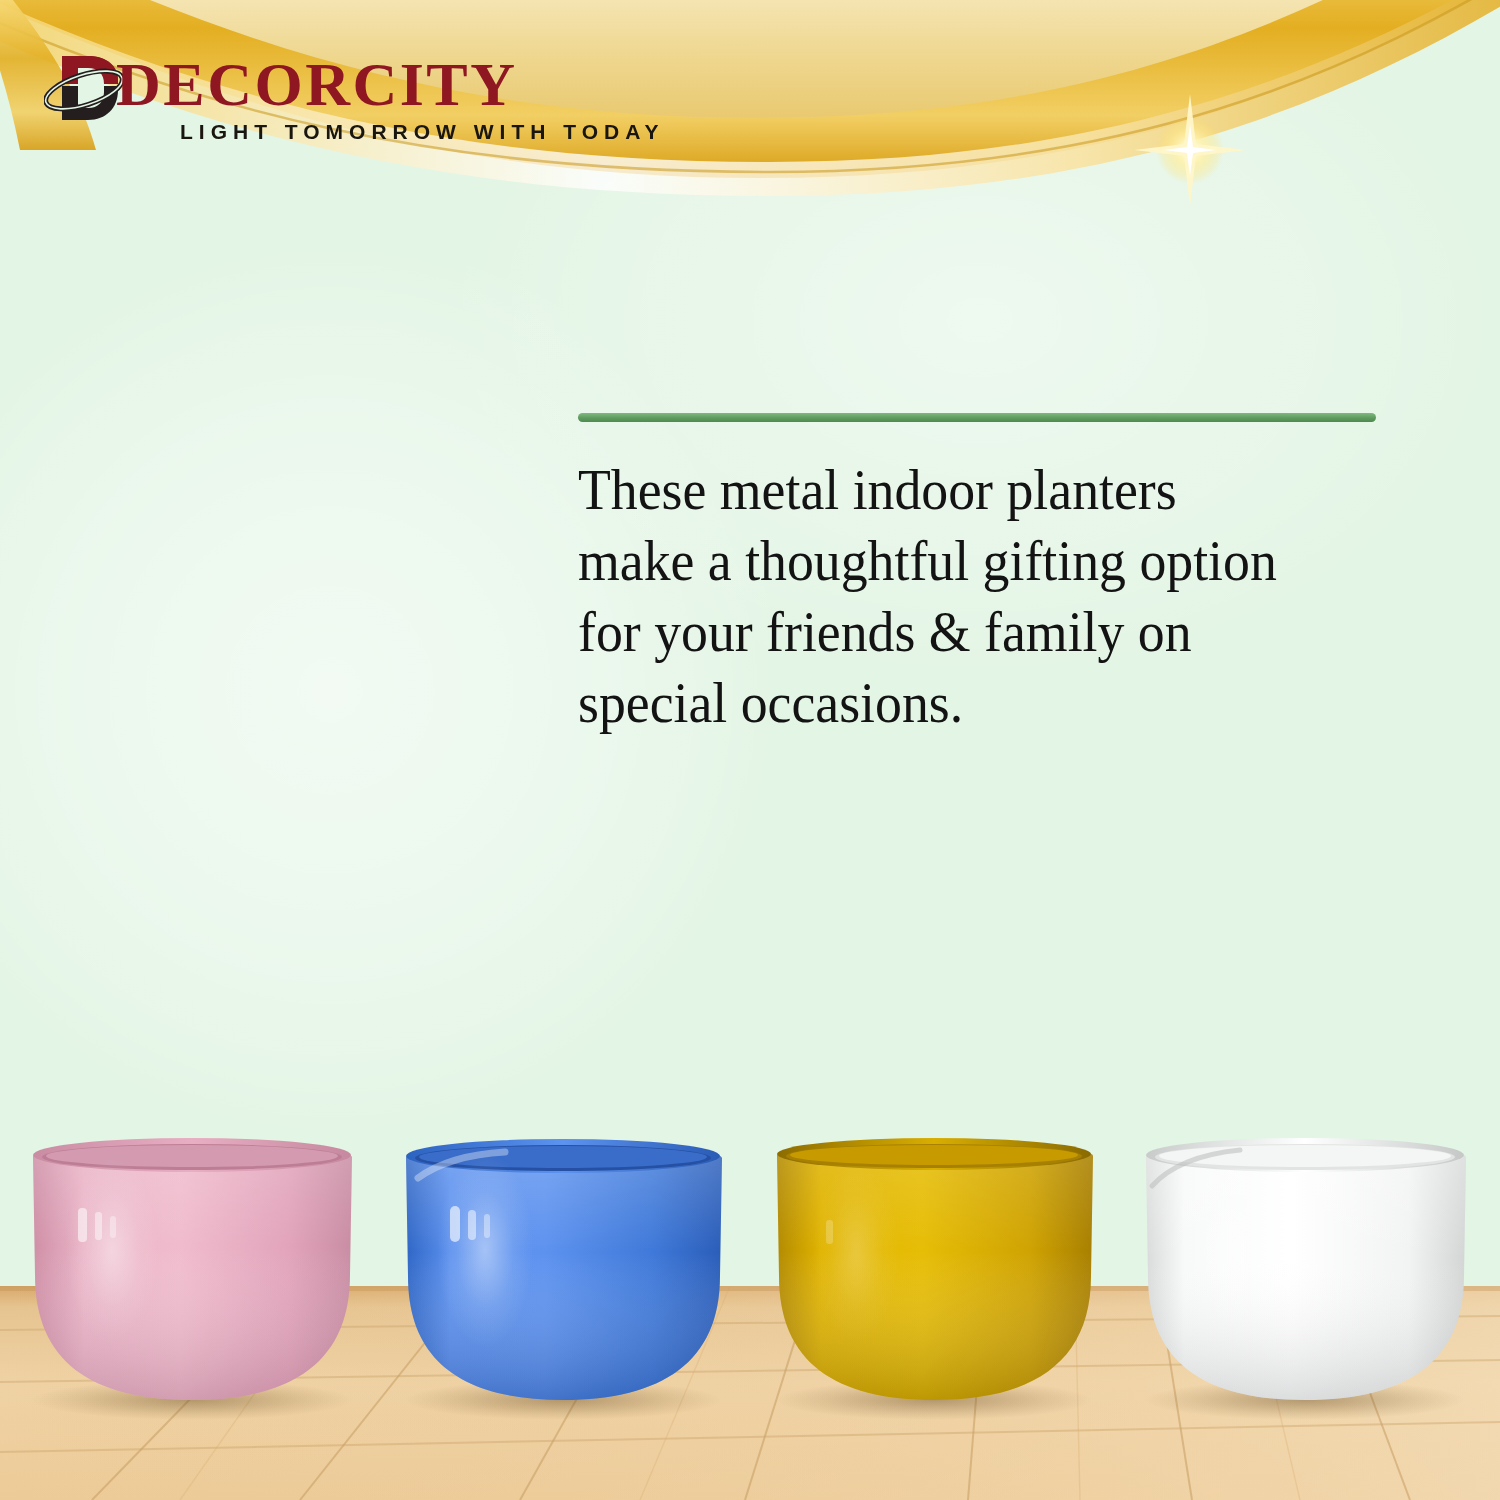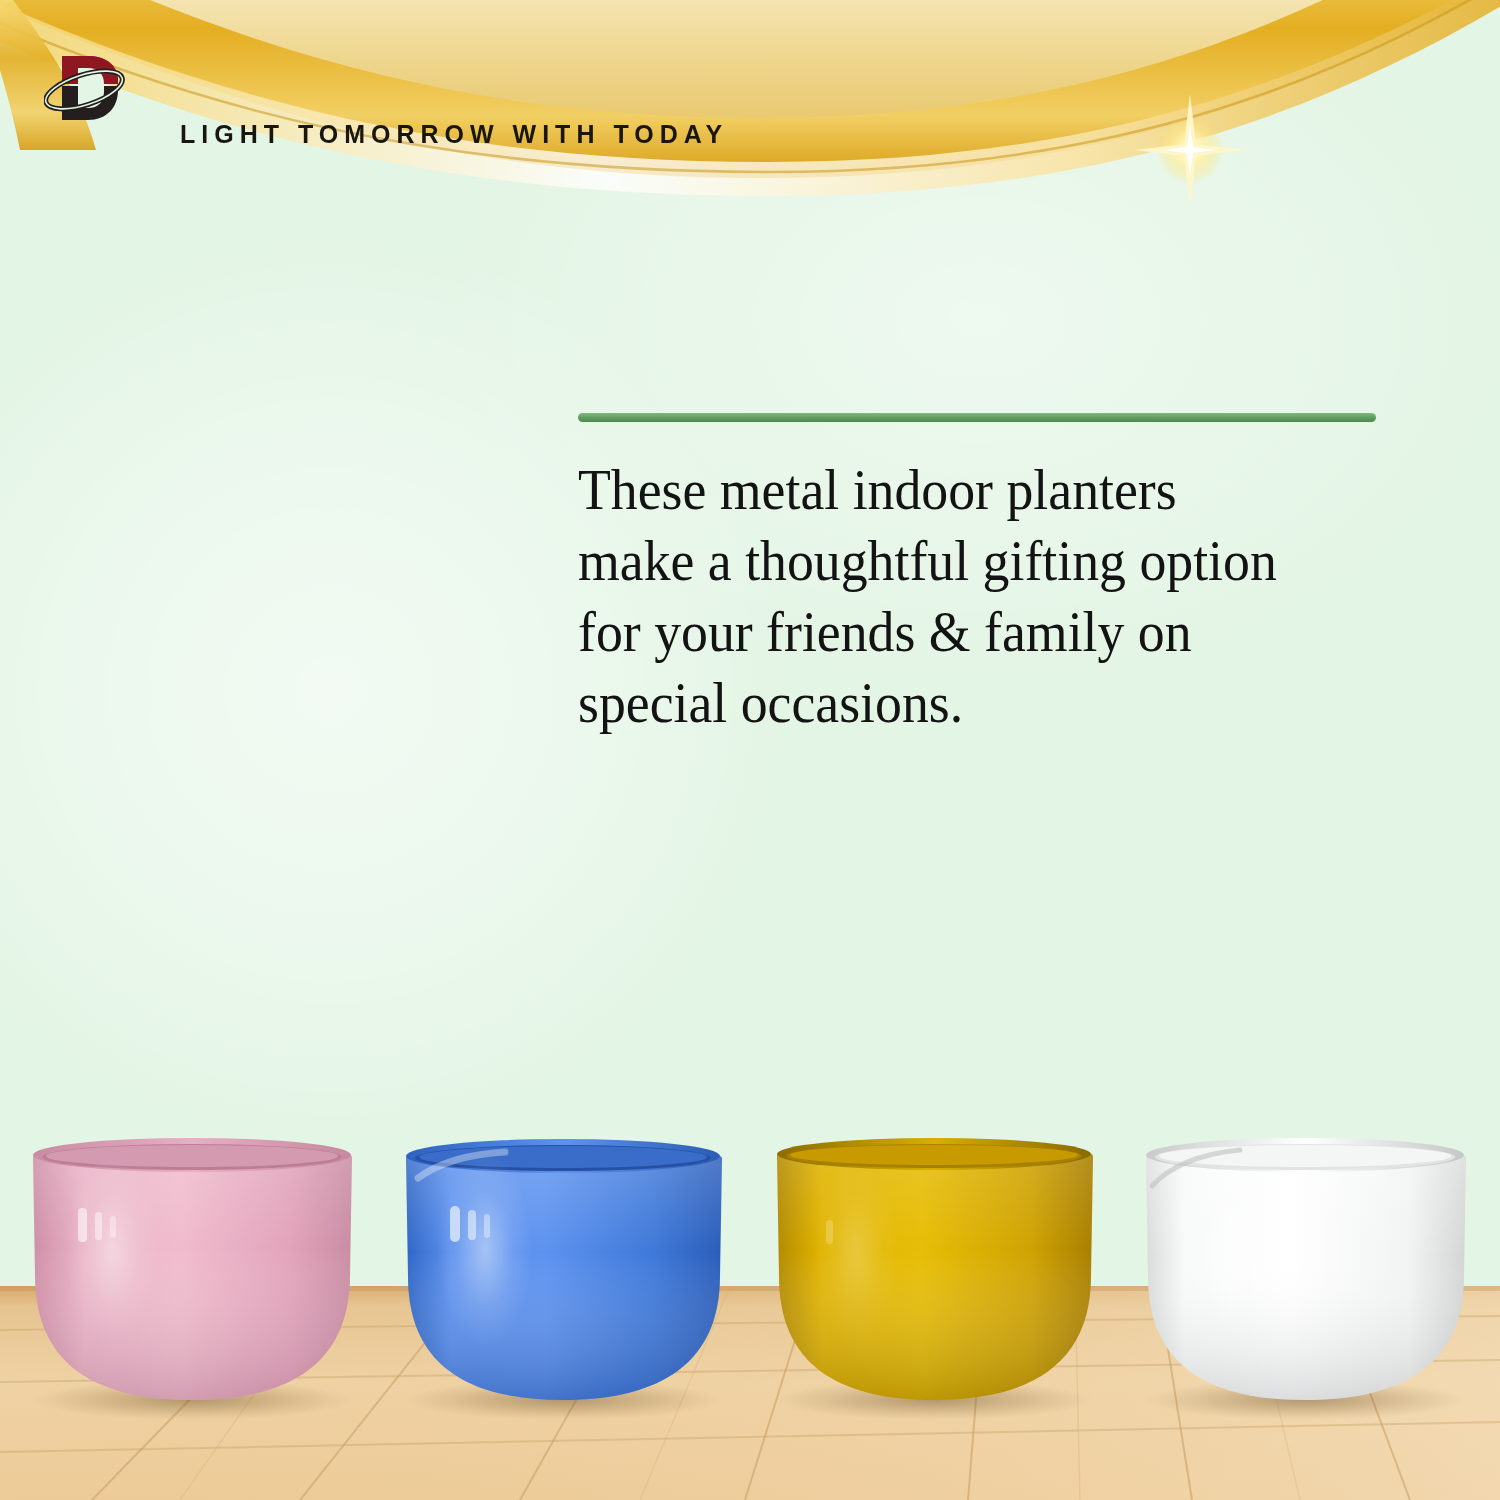--- a/index.html
+++ b/index.html
@@ -29,21 +29,21 @@
   .logo-mark{position:absolute;left:0;top:2px;width:86px;height:78px;}
   .logo-word{
     position:absolute;left:72px;top:0px;
     font-family:"Liberation Serif",serif;
     font-weight:700;font-size:62px;letter-spacing:2.5px;
     color:#8f1722;line-height:72px;white-space:nowrap;
   }
   .logo-tag{
     position:absolute;left:136px;top:72px;
     font-family:"Liberation Sans",sans-serif;
-    font-weight:700;font-size:25px;letter-spacing:6.0px;
+    font-weight:700;font-size:21px;letter-spacing:6.0px;
     color:#19150f;white-space:nowrap;
   }
 
   
   .head-wrap{position:absolute;left:578px;top:176px;width:820px;}
   .head1{
     font-family:"Liberation Sans",sans-serif;
     font-weight:700;font-size:118px;line-height:118px;
     color:#6aa96a;letter-spacing:-1px;margin:0;
     text-align:right;
@@ -159,20 +159,21 @@
         <path d="M34,18 L44,18 C54,18 60,24 60,34 L60,42 C60,52 54,58 44,58 L34,58 Z" fill="#e3f5e5"></path>
 
         <g transform="rotate(-18 40 40)">
           <ellipse cx="40" cy="40" rx="40" ry="15" fill="none" stroke="#241f1e" stroke-width="5"></ellipse>
           <ellipse cx="40" cy="40" rx="40" ry="15" fill="none" stroke="#e3f5e5" stroke-width="1.6"></ellipse>
         </g>
 
         <path d="M2,40 C6,30 16,24 28,23 C18,28 10,34 6,43 Z" fill="#8f1722" opacity=".0"></path>
       </svg>
     </div>
+    <div class="logo-word">DECORCITY</div>
     <div class="logo-tag">LIGHT TOMORROW WITH TODAY</div>
   </div>
 
 
   <div class="divider"></div>
 
   <div class="body-copy">
     <div>These metal indoor planters</div>
     <div>make a thoughtful gifting option</div>
     <div>for your friends &amp; family on</div>

